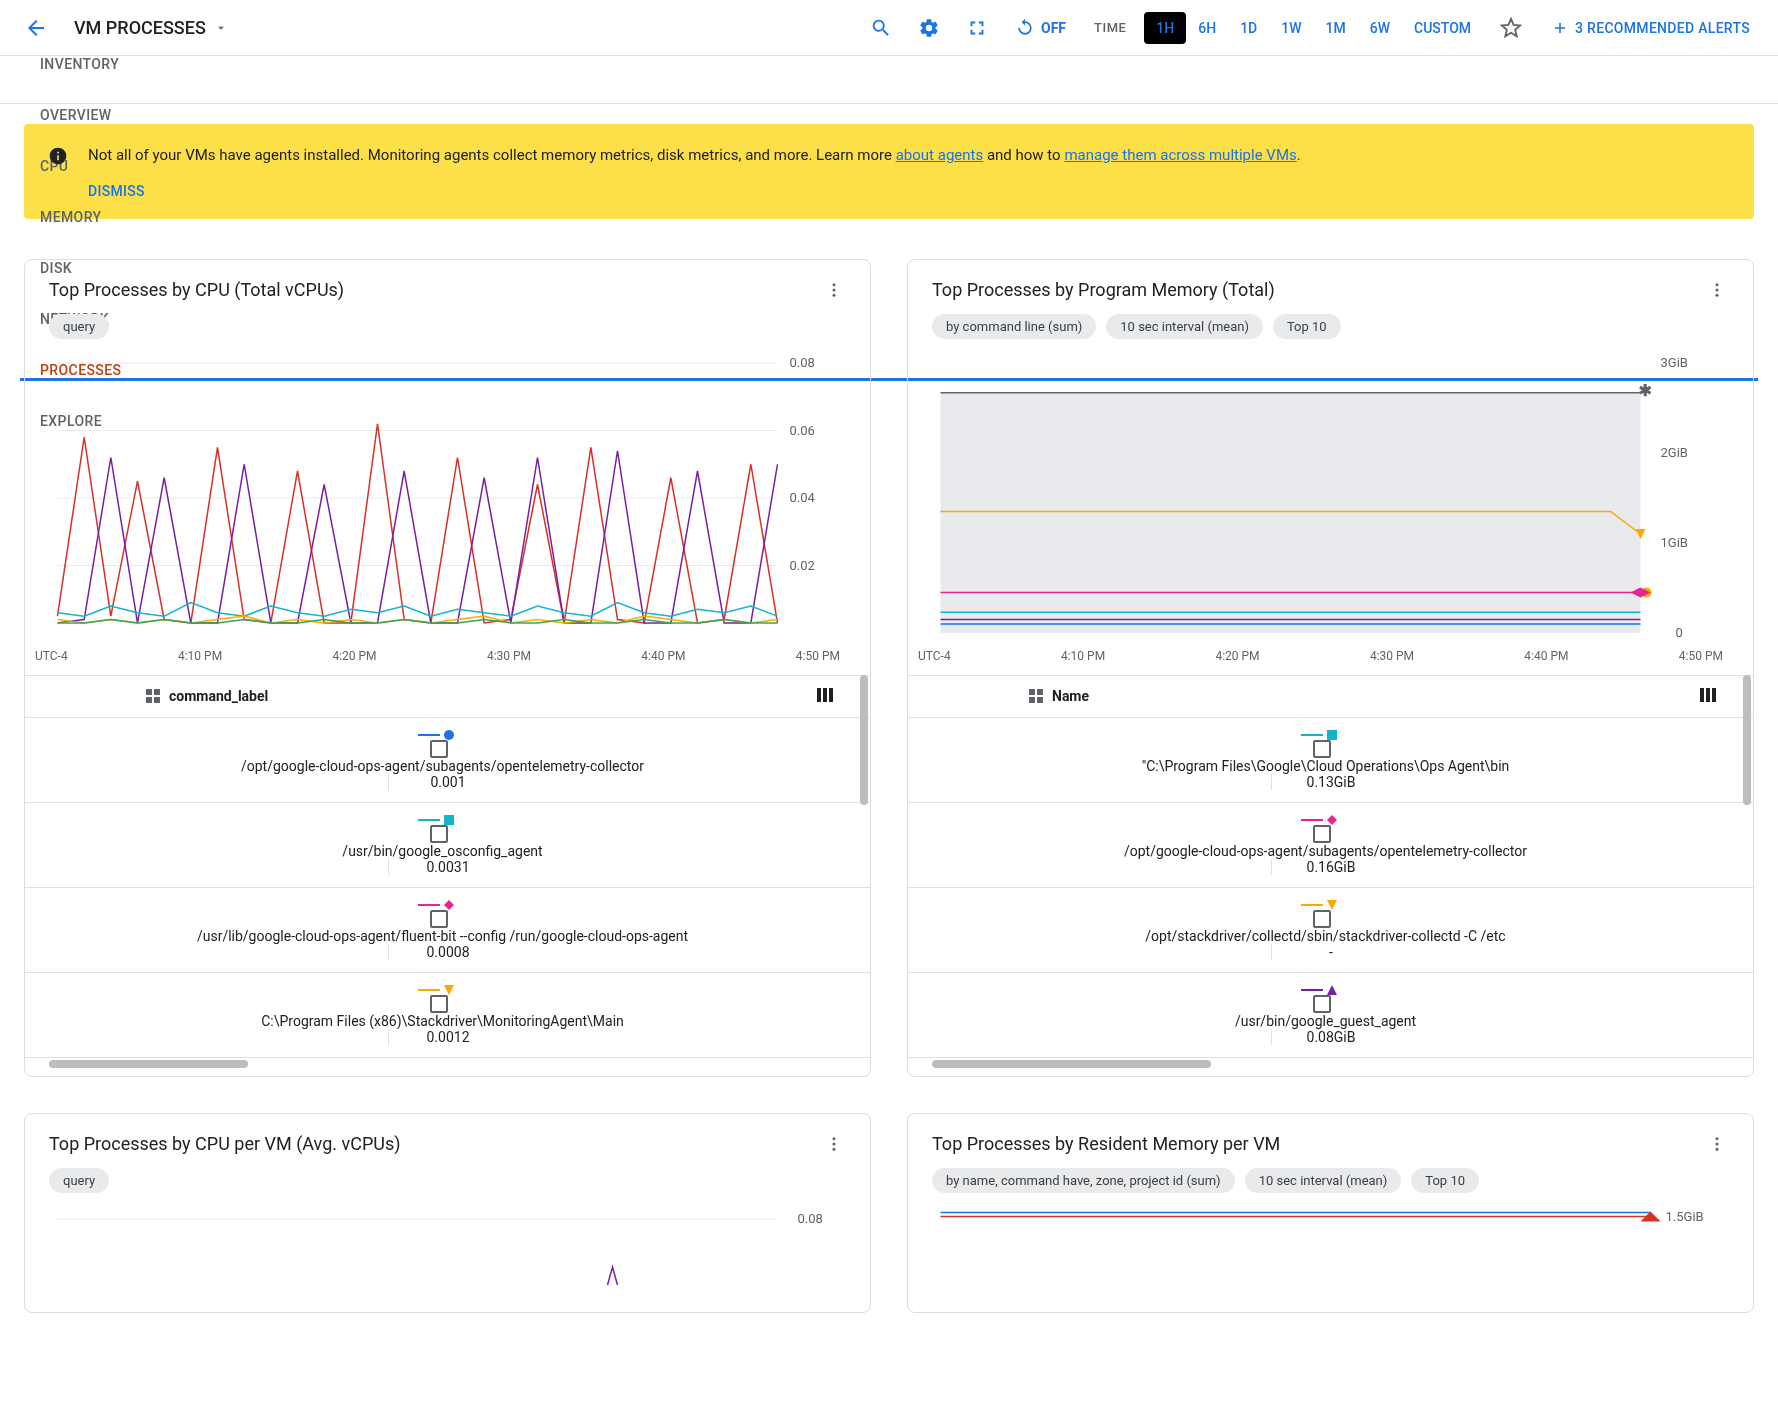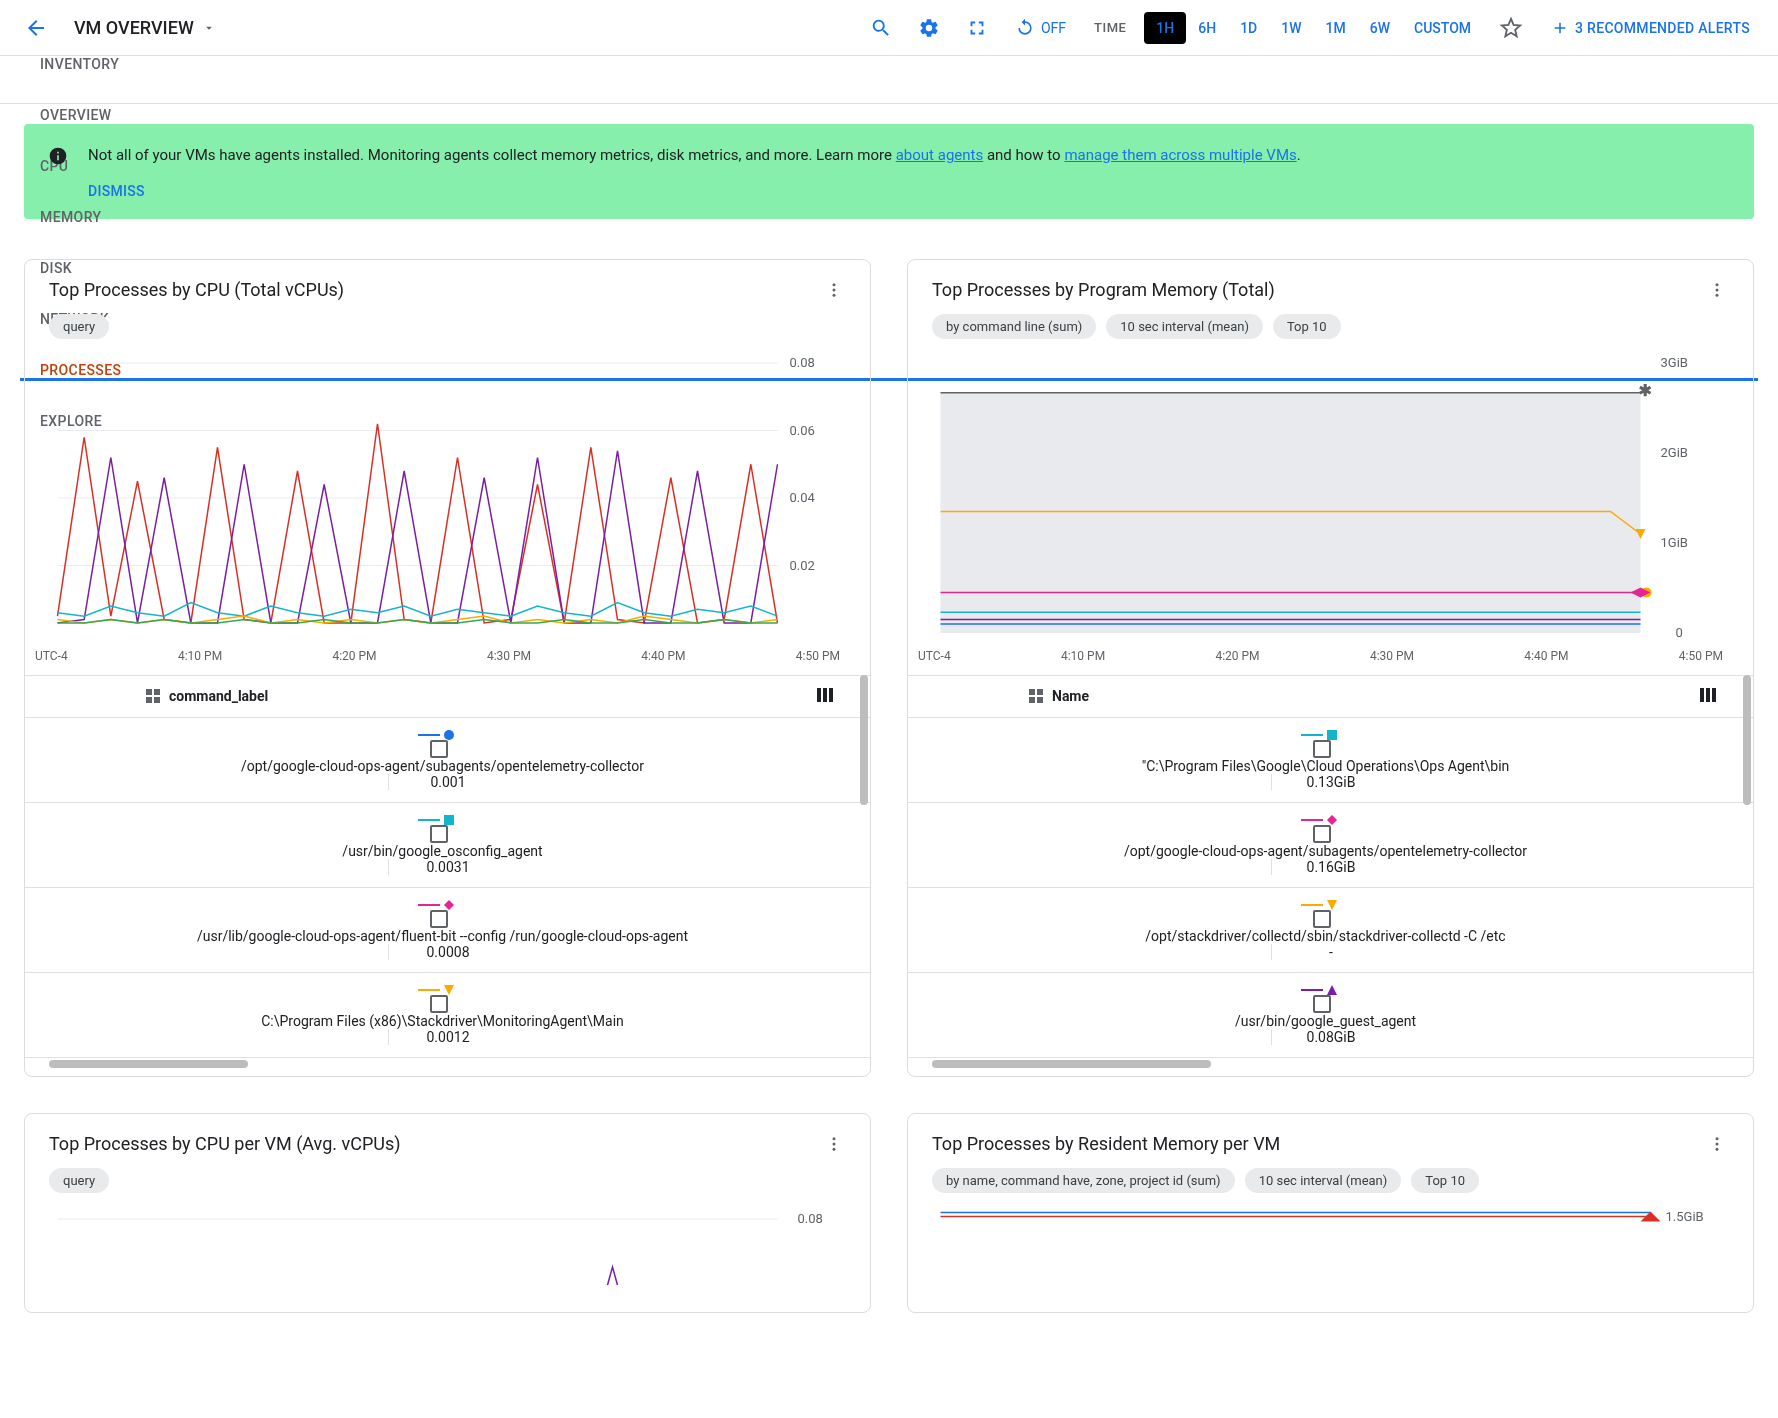--- a/index.html
+++ b/index.html
@@ -35,21 +35,21 @@
     .spacer { flex: 1; }
     .icon-btn {
       width: 40px; height: 40px;
       display: flex; align-items: center; justify-content: center;
       cursor: pointer; border-radius: 50%;
       color: #1a73e8;
     }
     .icon-btn.gray { color: #5f6368; }
     .off-btn {
       display: flex; align-items: center; gap: 6px;
-      color: #1a73e8; font-weight: 400;
+      color: #1a73e8; font-weight: 700;
       padding: 6px 10px; cursor: pointer;
     }
     .time-label {
       color: #5f6368; font-weight: 500;
       padding: 0 10px; letter-spacing: 0.5px;
       font-size: 13px;
     }
     .time-btn {
       color: #1a73e8; font-weight: 500;
       padding: 8px 12px; cursor: pointer;
@@ -80,21 +80,21 @@
       font-size: 14px;
       letter-spacing: 0.4px;
       cursor: pointer;
       border-bottom: 3px solid transparent;
     }
     .tab.active { color: #c2410c; border-bottom-color: #1a73e8; }
     
     
     .banner {
       margin: 20px 24px;
-      background: #86efac;
+      background: #fde047;
       border-radius: 4px;
       padding: 20px 24px;
       display: flex;
       gap: 20px;
       align-items: flex-start;
     }
     .banner-icon { margin-top: 2px; }
     .banner-content { flex: 1; }
     .banner-text { font-size: 15px; line-height: 1.5; color: #202124; }
     .banner-text a { color: #1a73e8; text-decoration: underline; }
@@ -240,21 +240,21 @@
 </head>
 <body>
 
 <div class="top-bar">
   <div class="back-btn">
     <svg width="24" height="24" viewBox="0 0 24 24" fill="#1a73e8">
         <path d="M20 11H7.83l5.59-5.59L12 4l-8 8 8 8 1.41-1.41L7.83 13H20v-2z"></path>
       </svg>
   </div>
   <div class="page-title-wrap">
-    <span>VM OVERVIEW</span>
+    <span>VM PROCESSES</span>
     <svg width="14" height="14" viewBox="0 0 24 24" fill="#5f6368">
         <path d="M7 10l5 5 5-5z"></path>
       </svg>
   </div>
   <div class="spacer"></div>
   <div class="icon-btn">
     <svg width="22" height="22" viewBox="0 0 24 24" fill="#1a73e8">
         <path d="M15.5 14h-.79l-.28-.27a6.5 6.5 0 1 0-.7.7l.27.28v.79l5 5L20.49 19l-5-5zm-6 0a4.5 4.5 0 1 1 0-9 4.5 4.5 0 0 1 0 9z"></path>
       </svg>
   </div>

